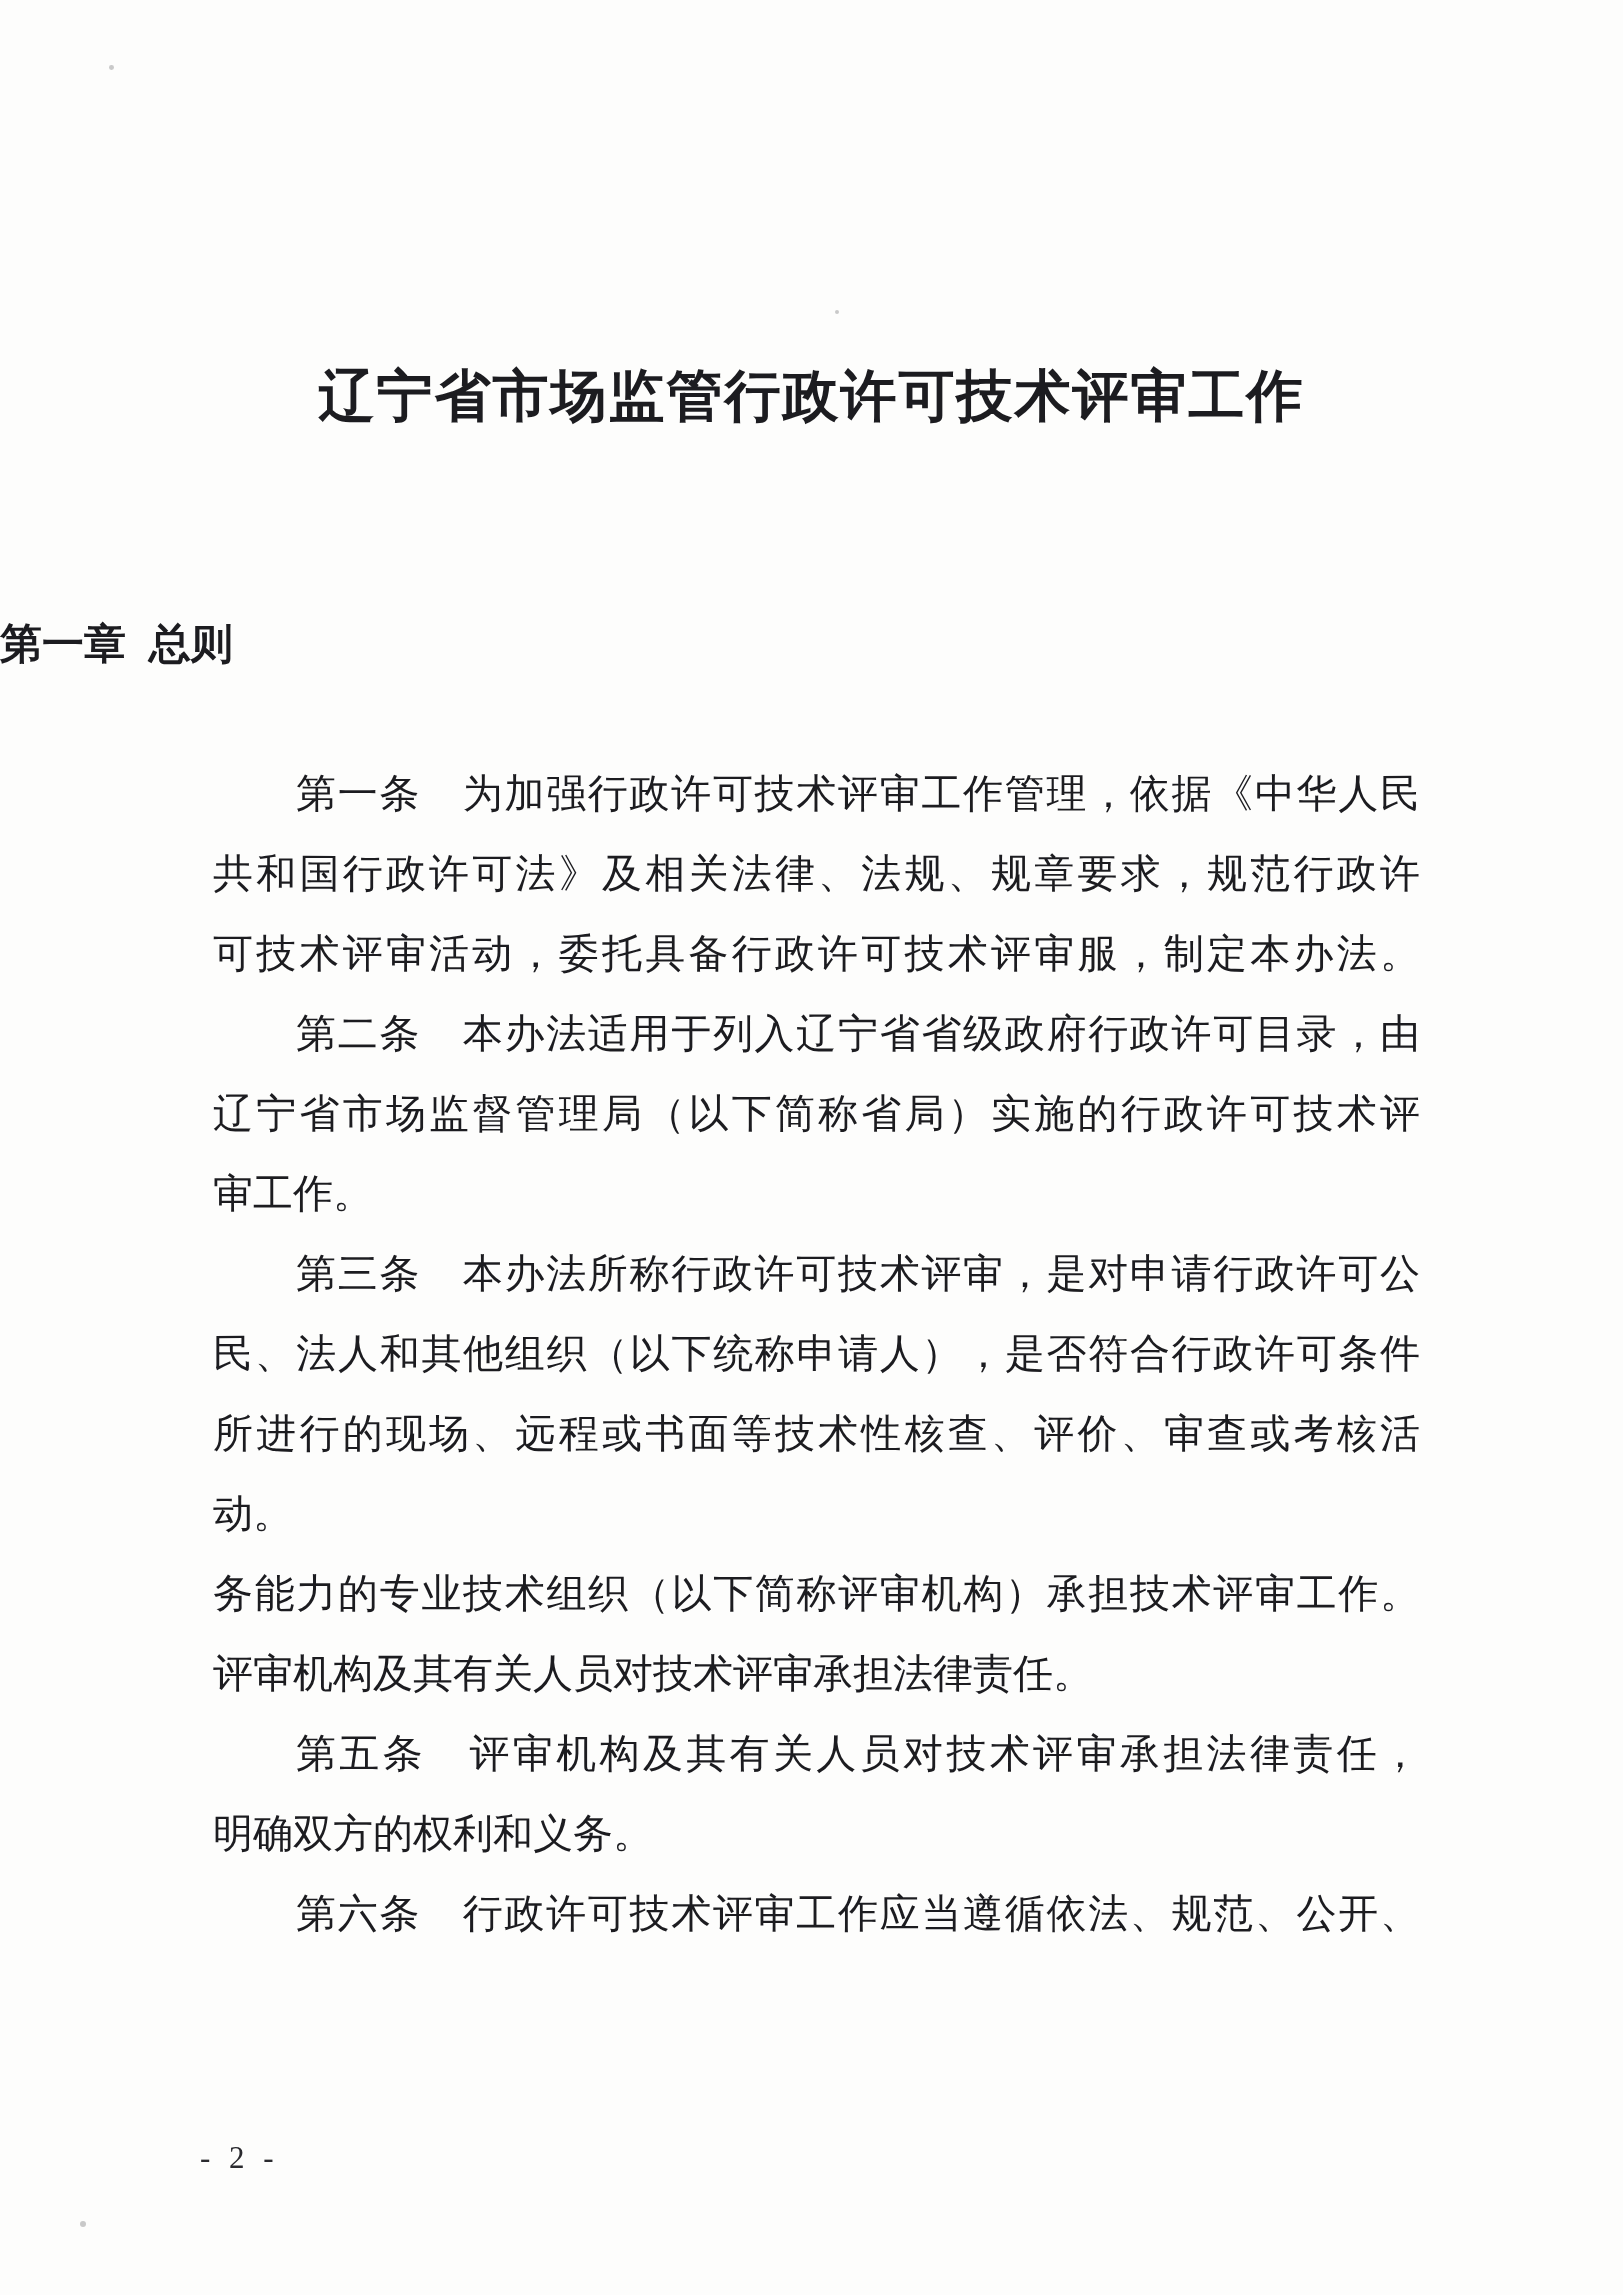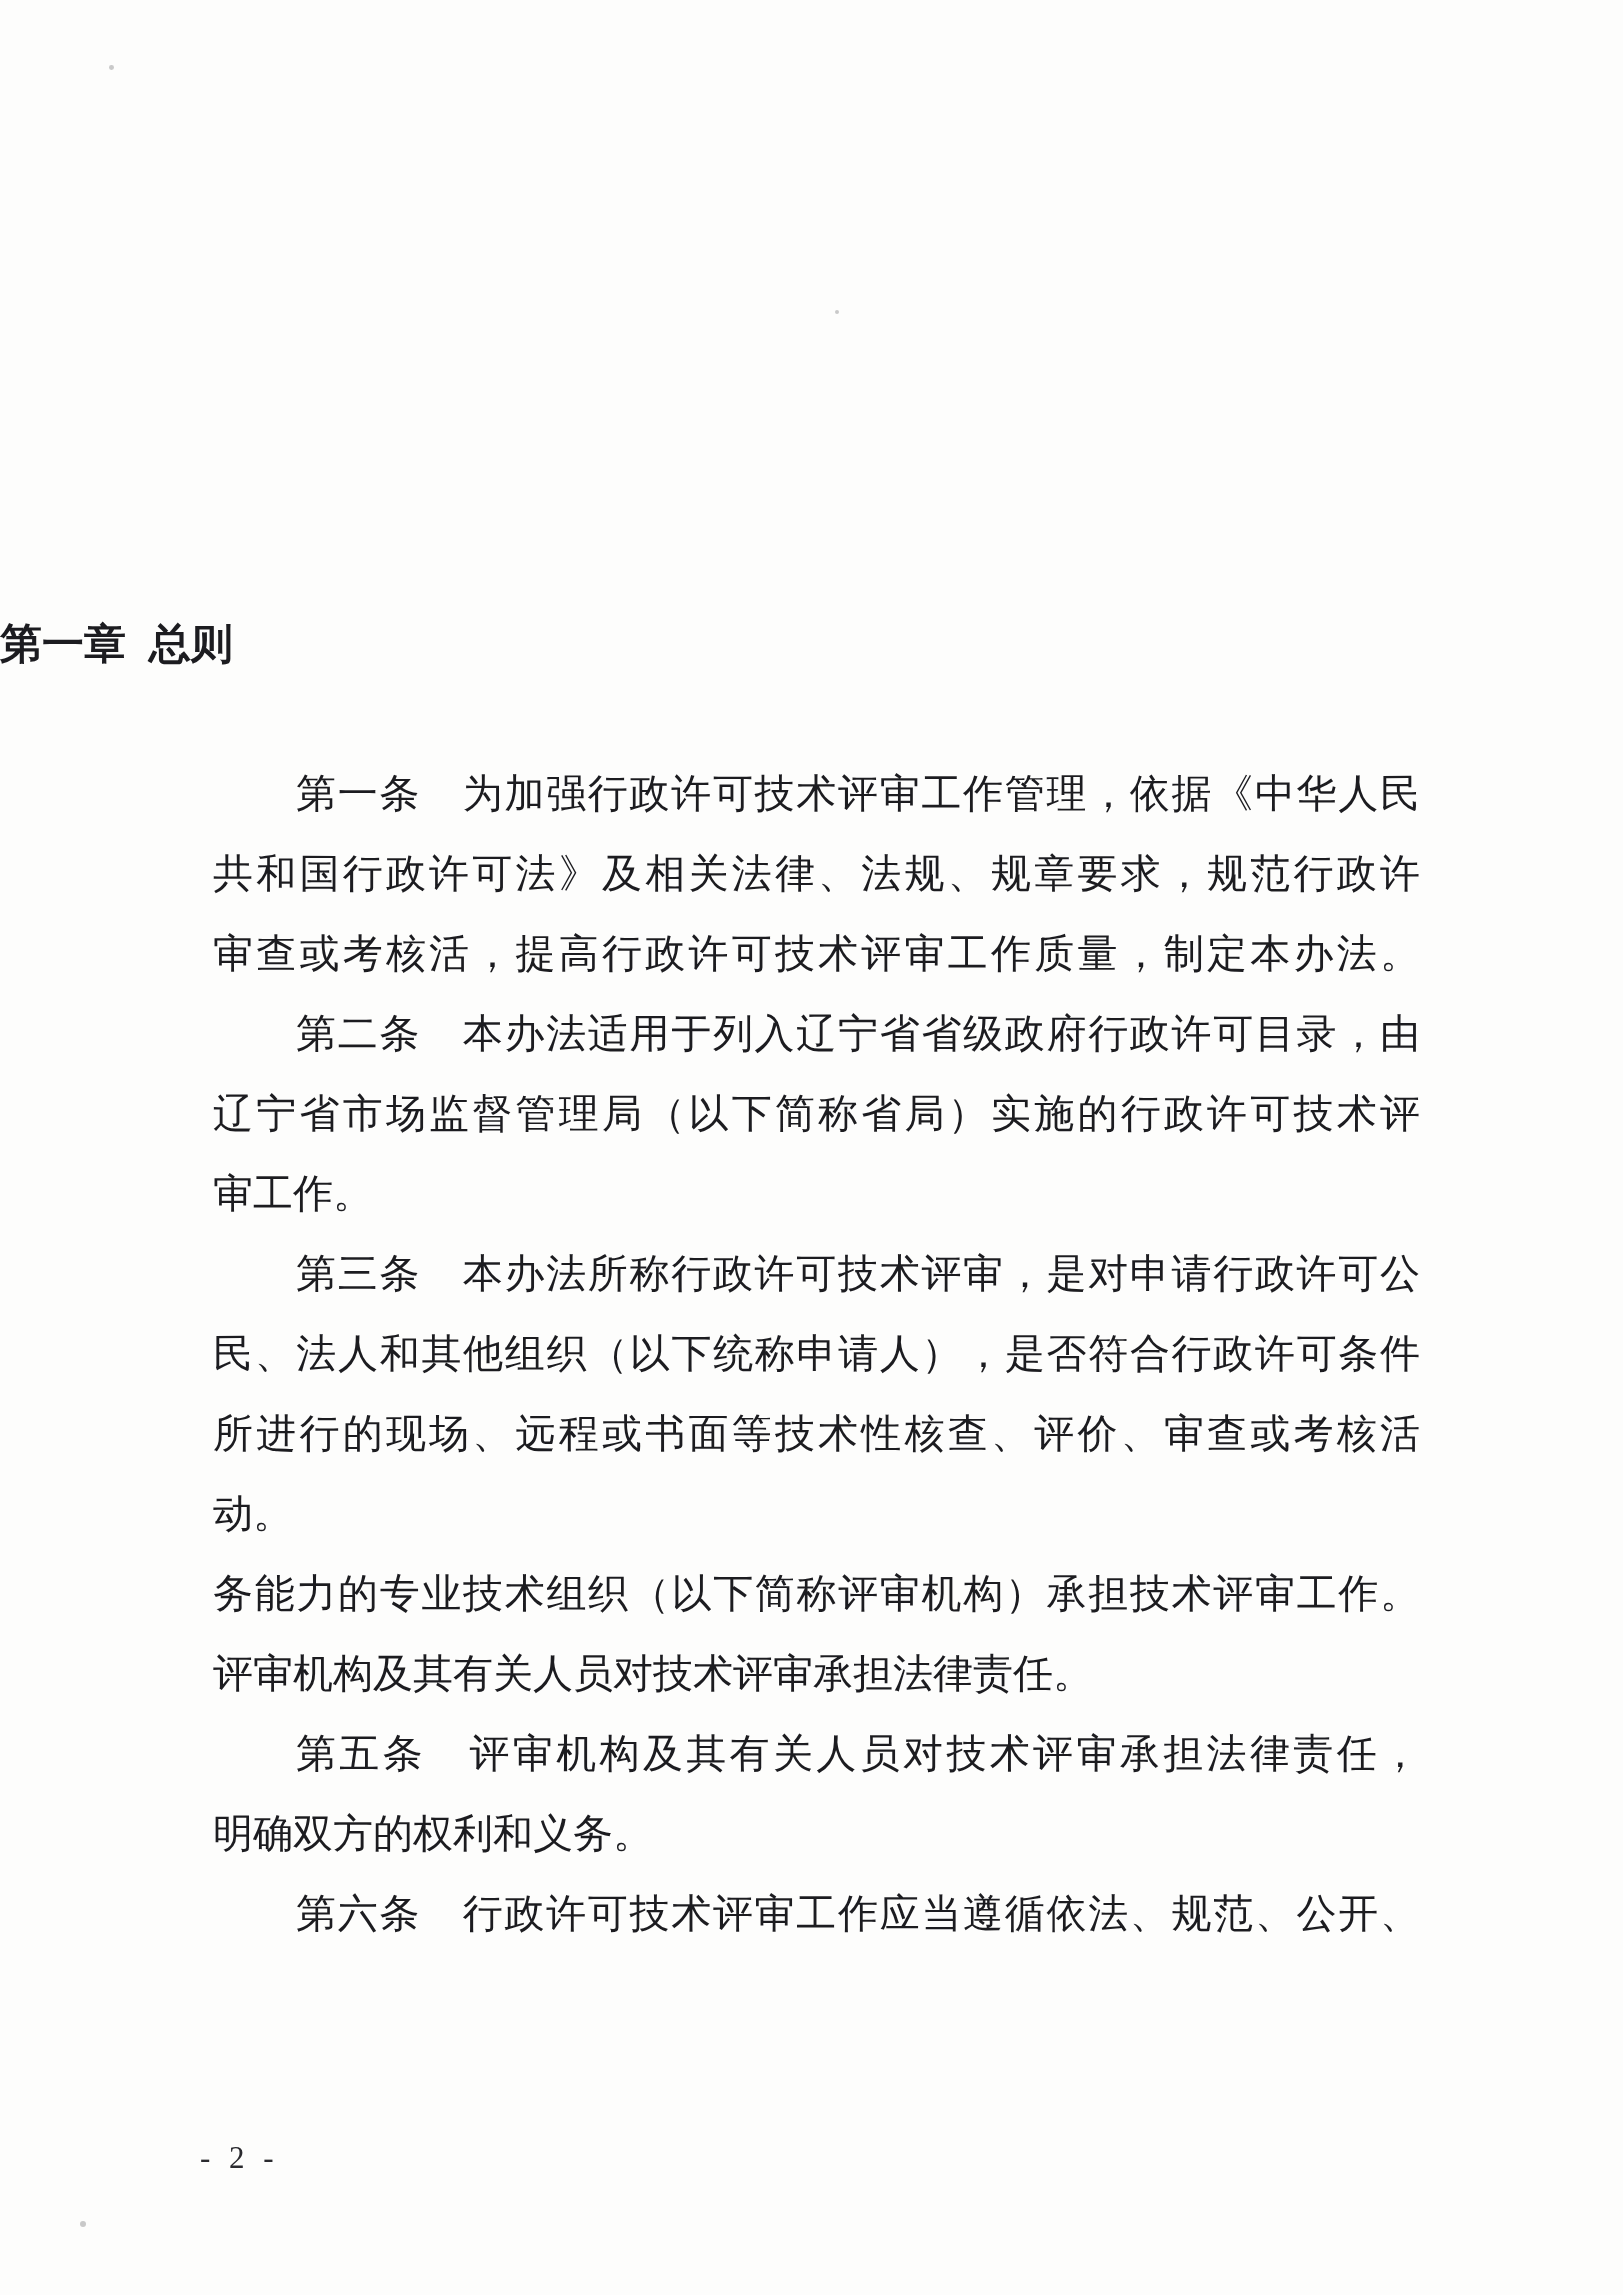--- a/index.html
+++ b/index.html
@@ -80,30 +80,31 @@
     border-radius: 50%;
     background: #c9c9c9;
   }
 </style>
 </head>
 <body>
 
 <div class="page">
 
   <div class="doc-title">
+    <div>辽宁省市场监管行政许可技术评审工作</div>
   </div>
 
   <div class="chapter-heading">第一章 总则</div>
 
   <div class="body-text">
 
     <div>
       <div class="line indent">第一条　为加强行政许可技术评审工作管理，依据《中华人民</div>
       <div class="line">共和国行政许可法》及相关法律、法规、规章要求，规范行政许</div>
-      <div class="line">审查或考核活，提高行政许可技术评审工作质量，制定本办法。</div>
+      <div class="line">可技术评审活动，委托具备行政许可技术评审服，制定本办法。</div>
     </div>
 
     <div>
       <div class="line indent">第二条　本办法适用于列入辽宁省省级政府行政许可目录，由</div>
       <div class="line">辽宁省市场监督管理局（以下简称省局）实施的行政许可技术评</div>
       <div class="line short">审工作。</div>
     </div>
 
     <div>
       <div class="line indent">第三条　本办法所称行政许可技术评审，是对申请行政许可公</div>

